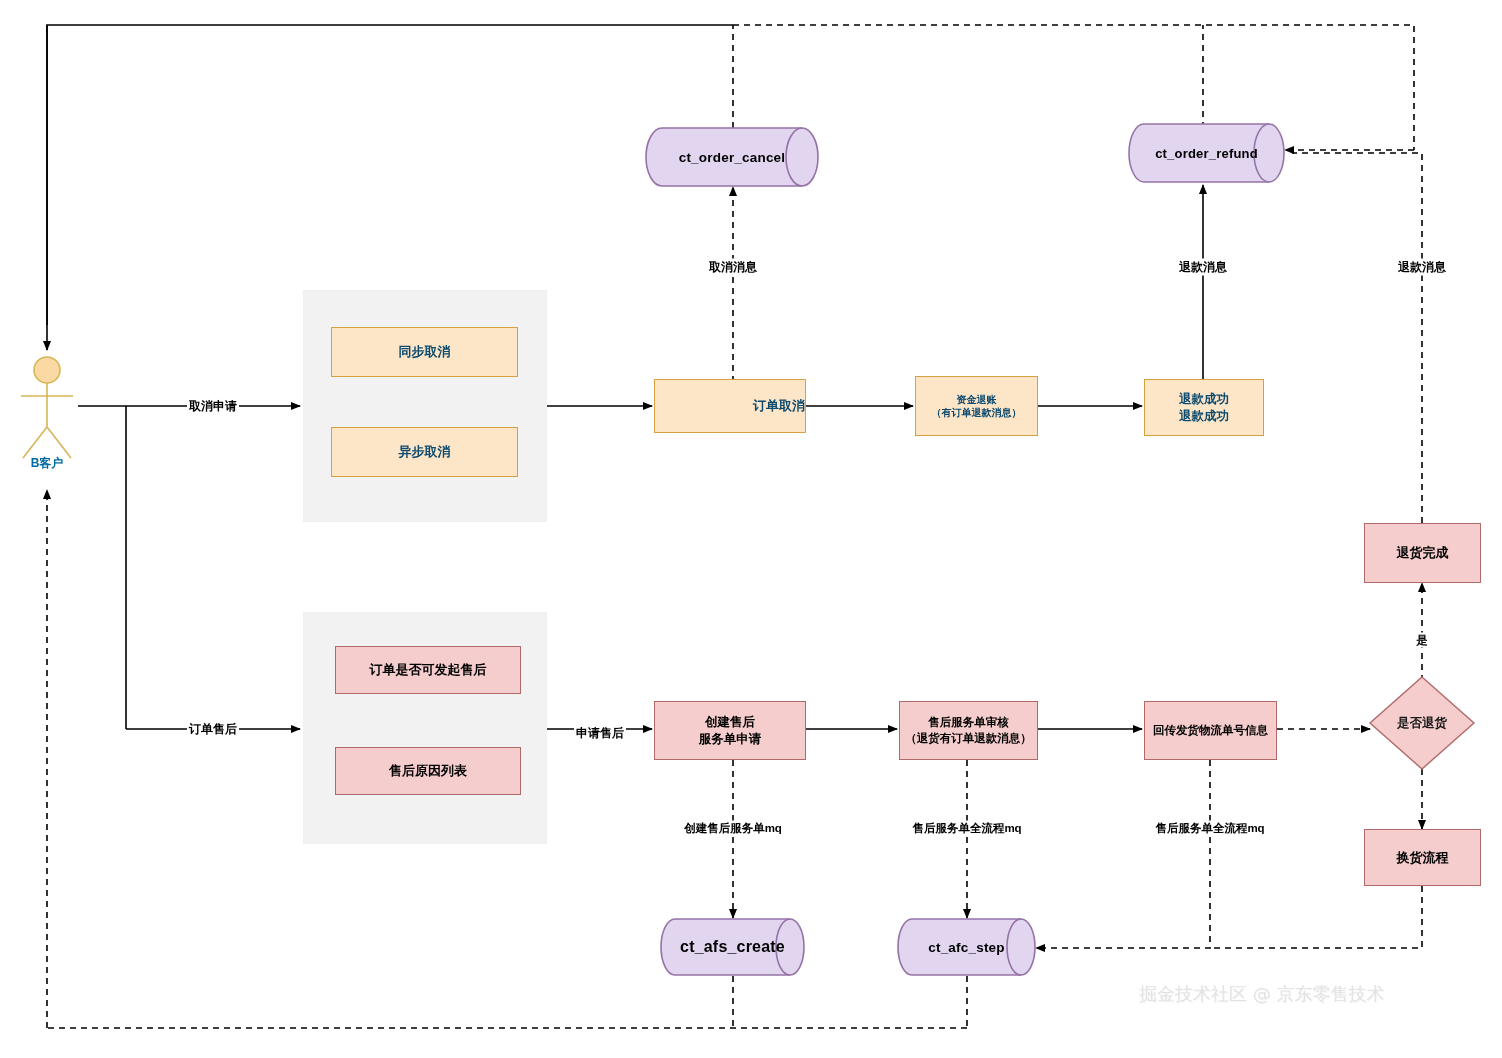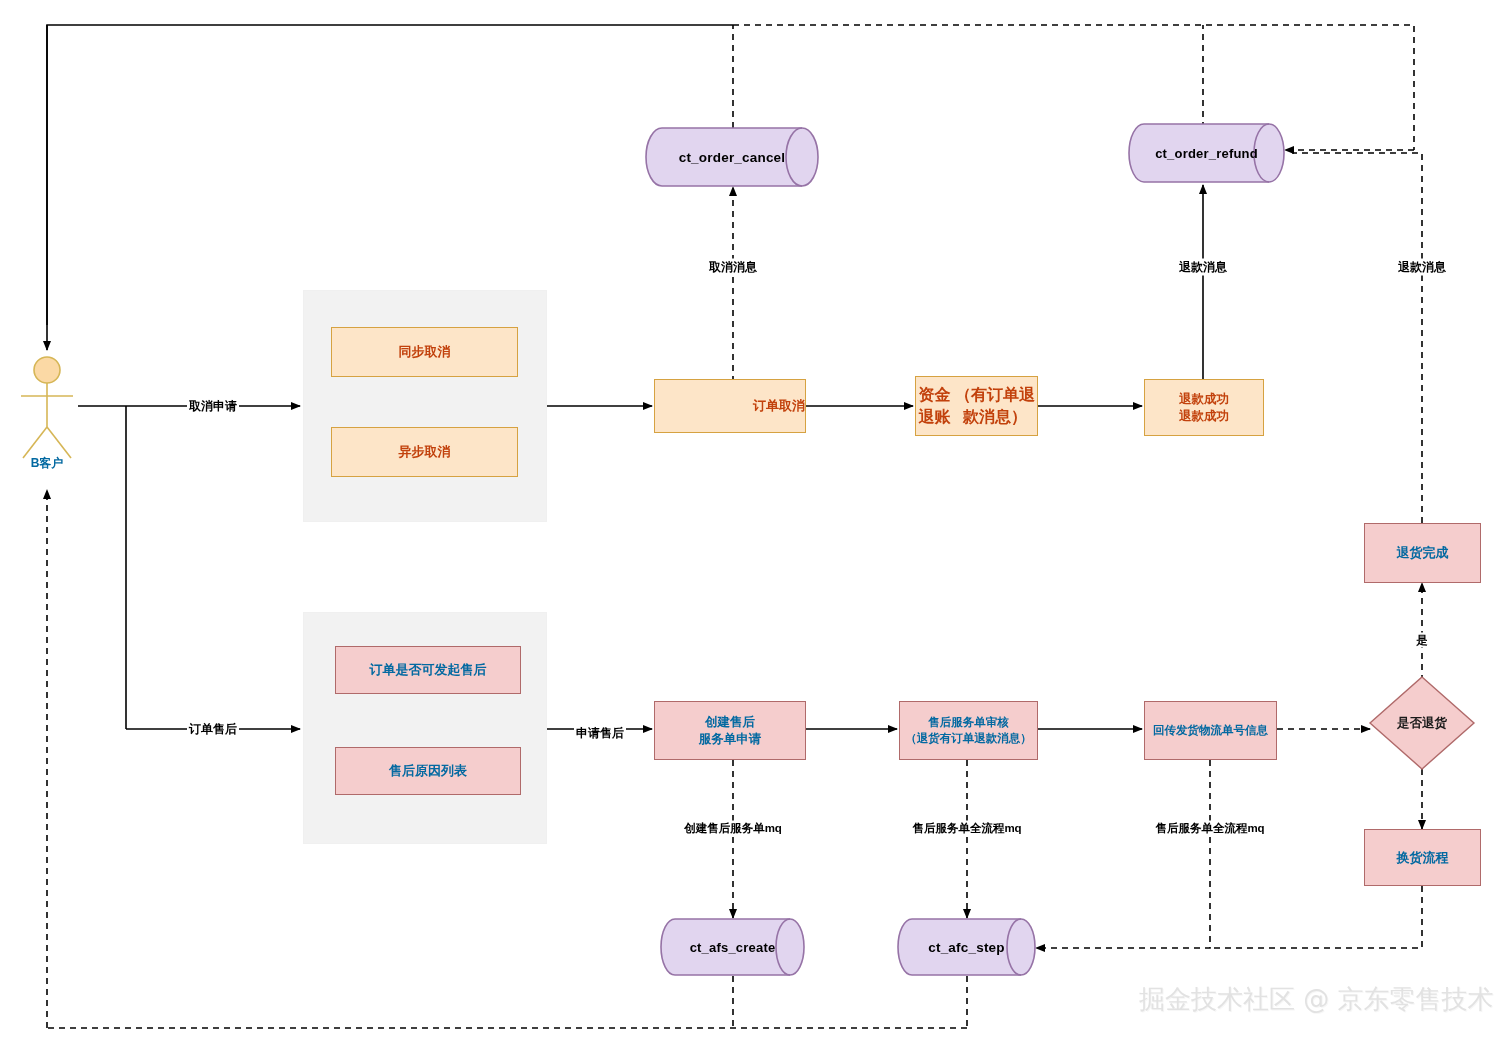--- a/index.html
+++ b/index.html
@@ -5,22 +5,22 @@
   html,body{margin:0;padding:0;background:#ffffff;}
   body{font-family:"Liberation Sans","DejaVu Sans",sans-serif;}
   #canvas{position:relative;width:1502px;height:1058px;background:#fff;overflow:hidden;}
   #edges{position:absolute;left:0;top:0;width:1502px;height:1058px;}
 
   .node{position:absolute;box-sizing:border-box;display:flex;align-items:center;justify-content:center;text-align:center;}
 
   .grp{background:#f2f2f2;border:1px solid #f0f0f0;}
 
   .rect{border-width:1px;border-style:solid;font-weight:bold;line-height:1.35;}
-  .orange{background:#fde5c8;border-color:#d6a241;color:#c2410c;}
-  .pink{background:#f5cdcd;border-color:#b06a6a;color:#0369a1;}
+  .orange{background:#fde5c8;border-color:#d6a241;color:#0c4a6e;}
+  .pink{background:#f5cdcd;border-color:#b06a6a;color:#000000;}
 
   .cyl{position:absolute;}
   .cyl .lbl{position:absolute;left:0;top:0;width:100%;height:100%;
     display:flex;align-items:center;justify-content:center;
     font-weight:bold;color:#000000;letter-spacing:.2px;}
 
   .diamond{position:absolute;}
   .diamond .lbl{position:absolute;left:0;top:0;width:100%;height:100%;
     display:flex;align-items:center;justify-content:center;font-weight:bold;color:#1a1a1a;}
 
@@ -128,21 +128,21 @@
   </div>
 
   <div class="node rect orange" style="left:331px;top:427px;width:187px;height:50px;font-size:13px;">
     <span>异步取消</span>
   </div>
 
   <div class="node rect orange" style="left:654px;top:379px;width:152px;height:54px;font-size:13px;justify-content:flex-end;">
     <span>订单取消</span>
   </div>
 
-  <div class="node rect orange" style="left:915px;top:376px;width:123px;height:60px;font-size:16px;flex-direction:row;">
+  <div class="node rect orange" style="left:915px;top:376px;width:123px;height:60px;font-size:10px;flex-direction:column;">
     <span>资金退账</span>
     <span>（有订单退款消息）</span>
   </div>
 
   <div class="node rect orange" style="left:1144px;top:379px;width:120px;height:57px;font-size:12.5px;flex-direction:column;">
     <span>退款成功</span>
     <span>退款成功</span>
   </div>
 
   <div class="node rect pink" style="left:335px;top:646px;width:186px;height:48px;font-size:13px;">
@@ -196,21 +196,21 @@
       <path d="M141,1 a15,29 0 0 0 0,58" fill="none" stroke="#9673a6" stroke-width="1.6"></path>
     </svg>
     <span class="lbl" style="font-size:13px;padding-right:20px;">ct_order_refund</span>
   </div>
 
   <div class="cyl" style="left:660px;top:918px;width:145px;height:58px;">
     <svg width="145" height="58" viewBox="0 0 145 58">
       <path d="M15,1 H130 a14,28 0 0 1 0,56 H15 a14,28 0 0 1 0,-56 z" fill="#e1d5ef" stroke="#9673a6" stroke-width="1.6"></path>
       <path d="M130,1 a14,28 0 0 0 0,56" fill="none" stroke="#9673a6" stroke-width="1.6"></path>
     </svg>
-    <span class="lbl" style="font-size:13px;padding-right:18px;">ct_afs_create</span>
+    <span class="lbl" style="font-size:16px;padding-right:18px;">ct_afs_create</span>
   </div>
 
   <div class="cyl" style="left:897px;top:918px;width:139px;height:58px;">
     <svg width="139" height="58" viewBox="0 0 139 58">
       <path d="M15,1 H124 a14,28 0 0 1 0,56 H15 a14,28 0 0 1 0,-56 z" fill="#e1d5ef" stroke="#9673a6" stroke-width="1.6"></path>
       <path d="M124,1 a14,28 0 0 0 0,56" fill="none" stroke="#9673a6" stroke-width="1.6"></path>
     </svg>
     <span class="lbl" style="font-size:13.5px;padding-right:18px;">ct_afc_step</span>
   </div>
 
@@ -227,15 +227,15 @@
   <div class="edge-label" style="left:1422px;top:267px;font-size:12px;">退款消息</div>
 
   <div class="edge-label" style="left:733px;top:828px;font-size:11.5px;">创建售后服务单mq</div>
 
   <div class="edge-label" style="left:967px;top:828px;font-size:11.5px;">售后服务单全流程mq</div>
 
   <div class="edge-label" style="left:1210px;top:828px;font-size:11.5px;">售后服务单全流程mq</div>
 
   <div class="edge-label" style="left:1422px;top:640px;font-size:11.5px;">是</div>
 
-  <div class="watermark" style="left:1139px;top:982px;font-size:26px;">掘金技术社区 @ 京东零售技术</div>
+  <div class="watermark" style="left:1139px;top:982px;font-size:18px;">掘金技术社区 @ 京东零售技术</div>
 
 </div>
 
 </body></html>

